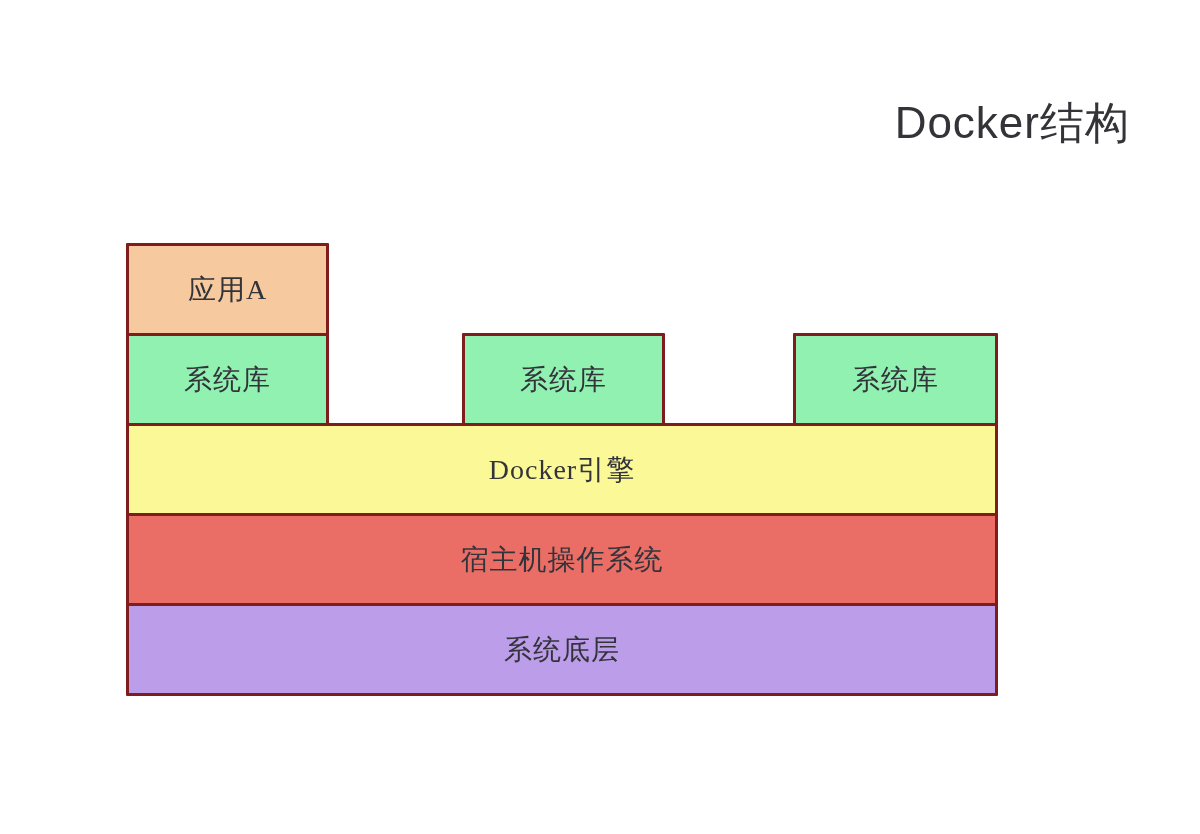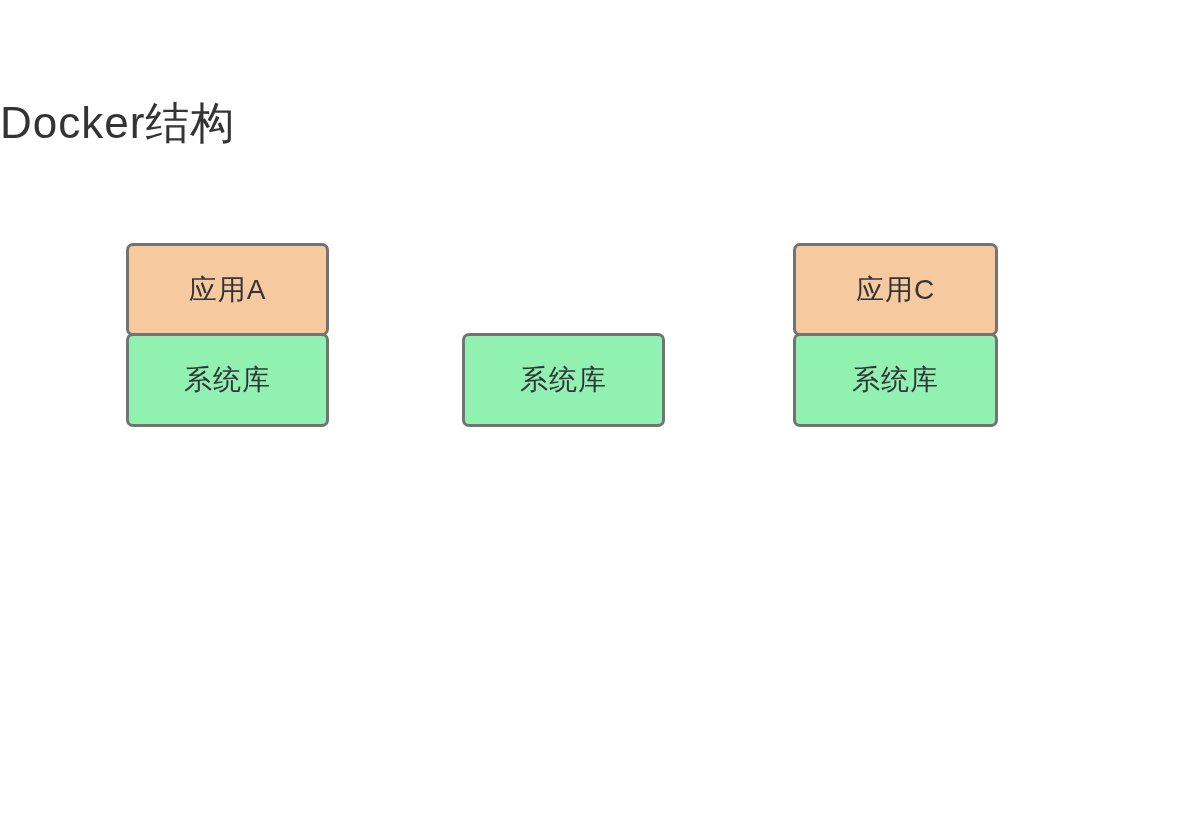--- a/index.html
+++ b/index.html
@@ -13,45 +13,46 @@
     height: 834px;
     background: #ffffff;
     font-family: "Liberation Sans", "DejaVu Sans", sans-serif;
     overflow: hidden;
   }
   .title {
     position: absolute;
     top: 94px;
     left: 0;
     width: 1130px;
-    text-align: left;
+    text-align: right;
     font-size: 44px;
     font-weight: 500;
     color: #333338;
     letter-spacing: 1px;
   }
   #diagram {
     position: absolute;
     left: 126px;
     top: 243px;
     width: 872px;
     height: 453px;
   }
   .box {
     position: absolute;
     box-sizing: border-box;
-    border: 3px solid #737373;
-    border-radius: 7px;
+    border: 3px solid #7f1d1d;
+    border-radius: 1px;
     display: flex;
     align-items: center;
     justify-content: center;
     font-size: 28px;
     font-weight: 500;
     color: #33333a;
     letter-spacing: 1px;
+    font-family: Liberation Serif, serif;
   }
   
   .col-1 { left: 0px;   width: 203px; }
   .col-2 { left: 336px; width: 203px; }
   .col-3 { left: 667px; width: 205px; }
   
   .row-app   { top: 0px;   height: 93px; }
   .row-lib   { top: 90px;  height: 94px; }
   .row-layer { left: 0; width: 872px; height: 93px; }
   .layer-0 { top: 180px; }
@@ -65,18 +66,20 @@
 
   <div class="title">Docker结构</div>
 
   <div id="diagram">
 
     <div class="box col-1 row-app" style="background: rgb(246, 202, 158);">应用A</div>
     <div class="box col-1 row-lib" style="background: rgb(144, 241, 177);">系统库</div>
 
     <div class="box col-2 row-lib" style="background: rgb(144, 241, 177);">系统库</div>
 
-    <div class="box col-3 row-app" style="background: rgb(246, 202, 158);">应用C</div>
     <div class="box col-3 row-lib" style="background: rgb(144, 241, 177);">系统库</div>
 
+    <div class="box row-layer layer-0" style="background: rgb(250, 248, 151);">Docker引擎</div>
+    <div class="box row-layer layer-1" style="background: rgb(234, 110, 102);">宿主机操作系统</div>
+    <div class="box row-layer layer-2" style="background: rgb(188, 157, 233);">系统底层</div>
 
   </div>
 </div>
 
 </body></html>

